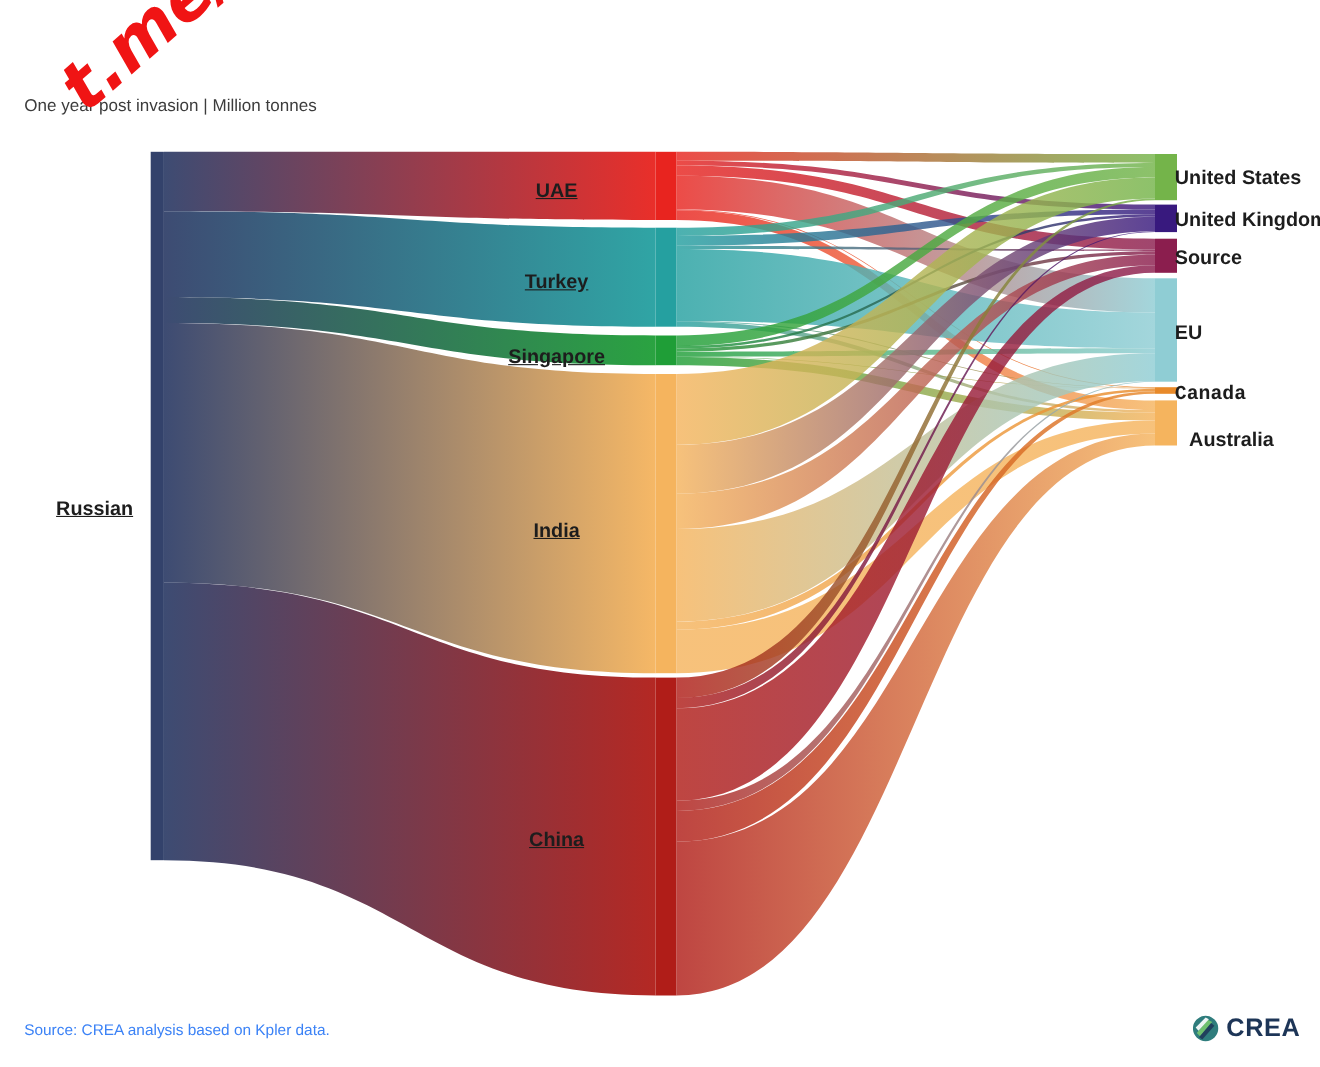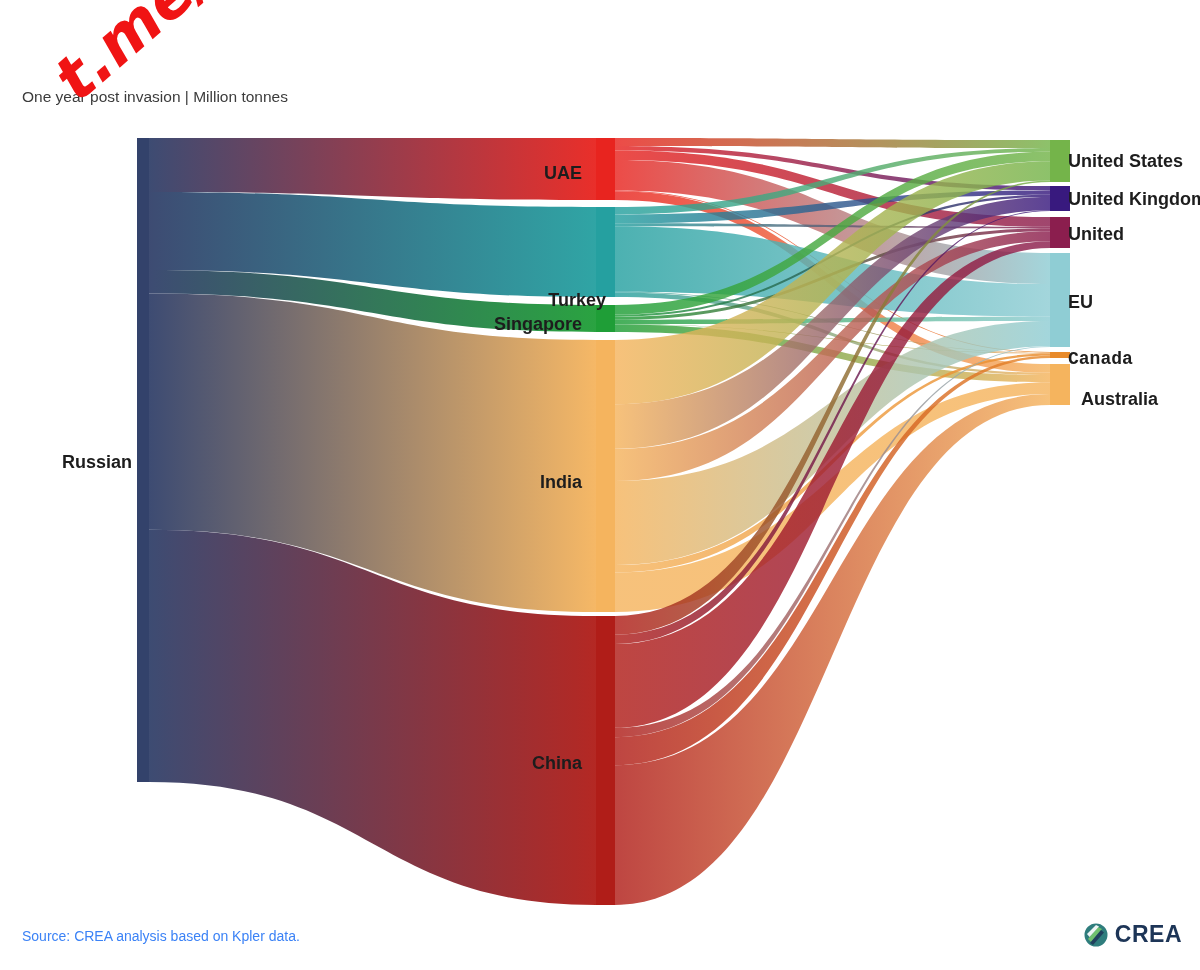--- a/index.html
+++ b/index.html
@@ -20,21 +20,21 @@
     font-size:15.5px;color:#3c3c3c;font-weight:normal;
   }
 
   #sankey{position:absolute;left:0;top:0;width:1200px;height:970px;}
 
   .nodelabel{
     position:absolute;font-size:18px;font-weight:bold;color:#1d1d1d;
     white-space:nowrap;
   }
   .nodelabel.right{text-align:left;}
-  .nodelabel.leftof{text-align:right;}
+  .nodelabel.leftof{text-align:center;text-decoration:underline;}
 
   .source{
     position:absolute;left:22px;top:928px;
     font-size:14px;color:#3b82f6;
   }
   .logo{
     position:absolute;right:18px;top:921px;
     display:flex;align-items:flex-end;gap:6px;
   }
   .logo-text{
@@ -251,28 +251,28 @@
         <rect x="1050" y="217" width="20" height="31" fill="#8b1e4e"></rect>
         <rect x="1050" y="253" width="20" height="94" fill="#8fcdd4"></rect>
         <rect x="1050" y="352" width="20" height="6" fill="#e88a2a"></rect>
         <rect x="1050" y="364" width="20" height="41" fill="#f5b45e"></rect>
       </g>
   </svg>
 
   <div class="nodelabel leftof" style="left:40px;top:452px;width:92px;">Russian</div>
 
   <div class="nodelabel leftof" style="left:430px;top:163px;width:152px;">UAE</div>
-  <div class="nodelabel leftof" style="left:454px;top:246px;width:152px;margin-top:44px;">Turkey</div>
+  <div class="nodelabel leftof" style="left:430px;top:246px;width:152px;">Turkey</div>
   <div class="nodelabel leftof" style="left:430px;top:314px;width:152px;">Singapore</div>
   <div class="nodelabel leftof" style="left:430px;top:472px;width:152px;">India</div>
   <div class="nodelabel leftof" style="left:430px;top:753px;width:152px;">China</div>
 
   <div class="nodelabel right" style="left:1068px;top:151px;">United States</div>
   <div class="nodelabel right" style="left:1068px;top:189px;text-align:center;">United Kingdom</div>
-  <div class="nodelabel right" style="left:1068px;top:224px;">United</div>
+  <div class="nodelabel right" style="left:1068px;top:224px;">Source</div>
   <div class="nodelabel right" style="left:1068px;top:292px;">EU</div>
   <div class="nodelabel right" style="left:1068px;top:349px;font-family:Liberation Mono, monospace;">Canada</div>
   <div class="nodelabel right" style="left:1068px;top:389px;margin-left:13px;">Australia</div>
 
   <div class="watermark">t.me/selskvrozuml</div>
 
   <div class="source">Source: CREA analysis based on Kpler data.</div>
 
   <div class="logo">
     <svg width="26" height="26" viewBox="0 0 26 26">

